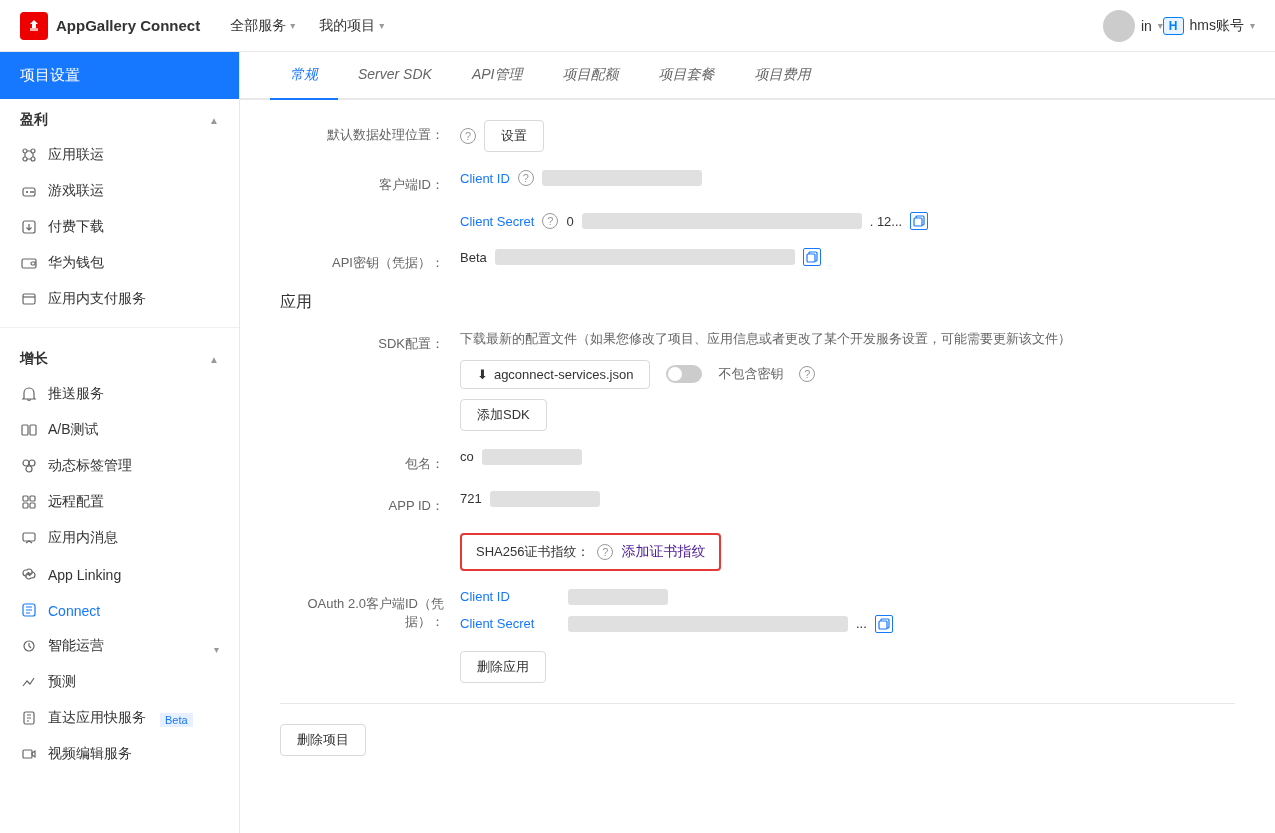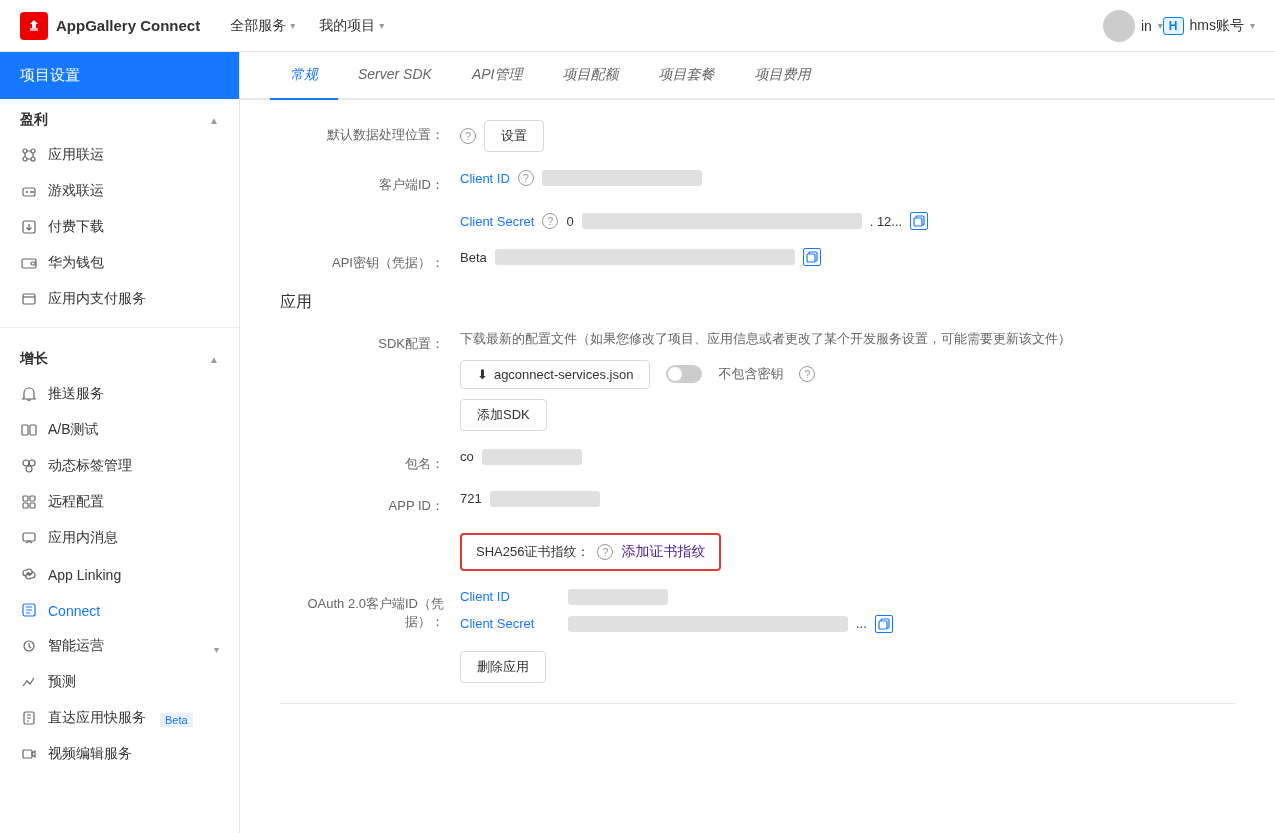--- a/index.html
+++ b/index.html
@@ -434,16 +434,19 @@
 
       <div class="form-row">
         <div class="form-label"></div>
         <div class="form-value">
           <button class="btn btn-danger">删除应用</button>
         </div>
       </div>
 
       <div style="height:1px; background:#e8e8e8; margin:20px 0;"></div>
 
+      <div style="padding-bottom:20px;">
+        <button class="btn">删除项目</button>
+      </div>
 
     </div>
   </main>
 </div>
 
 </body></html>

